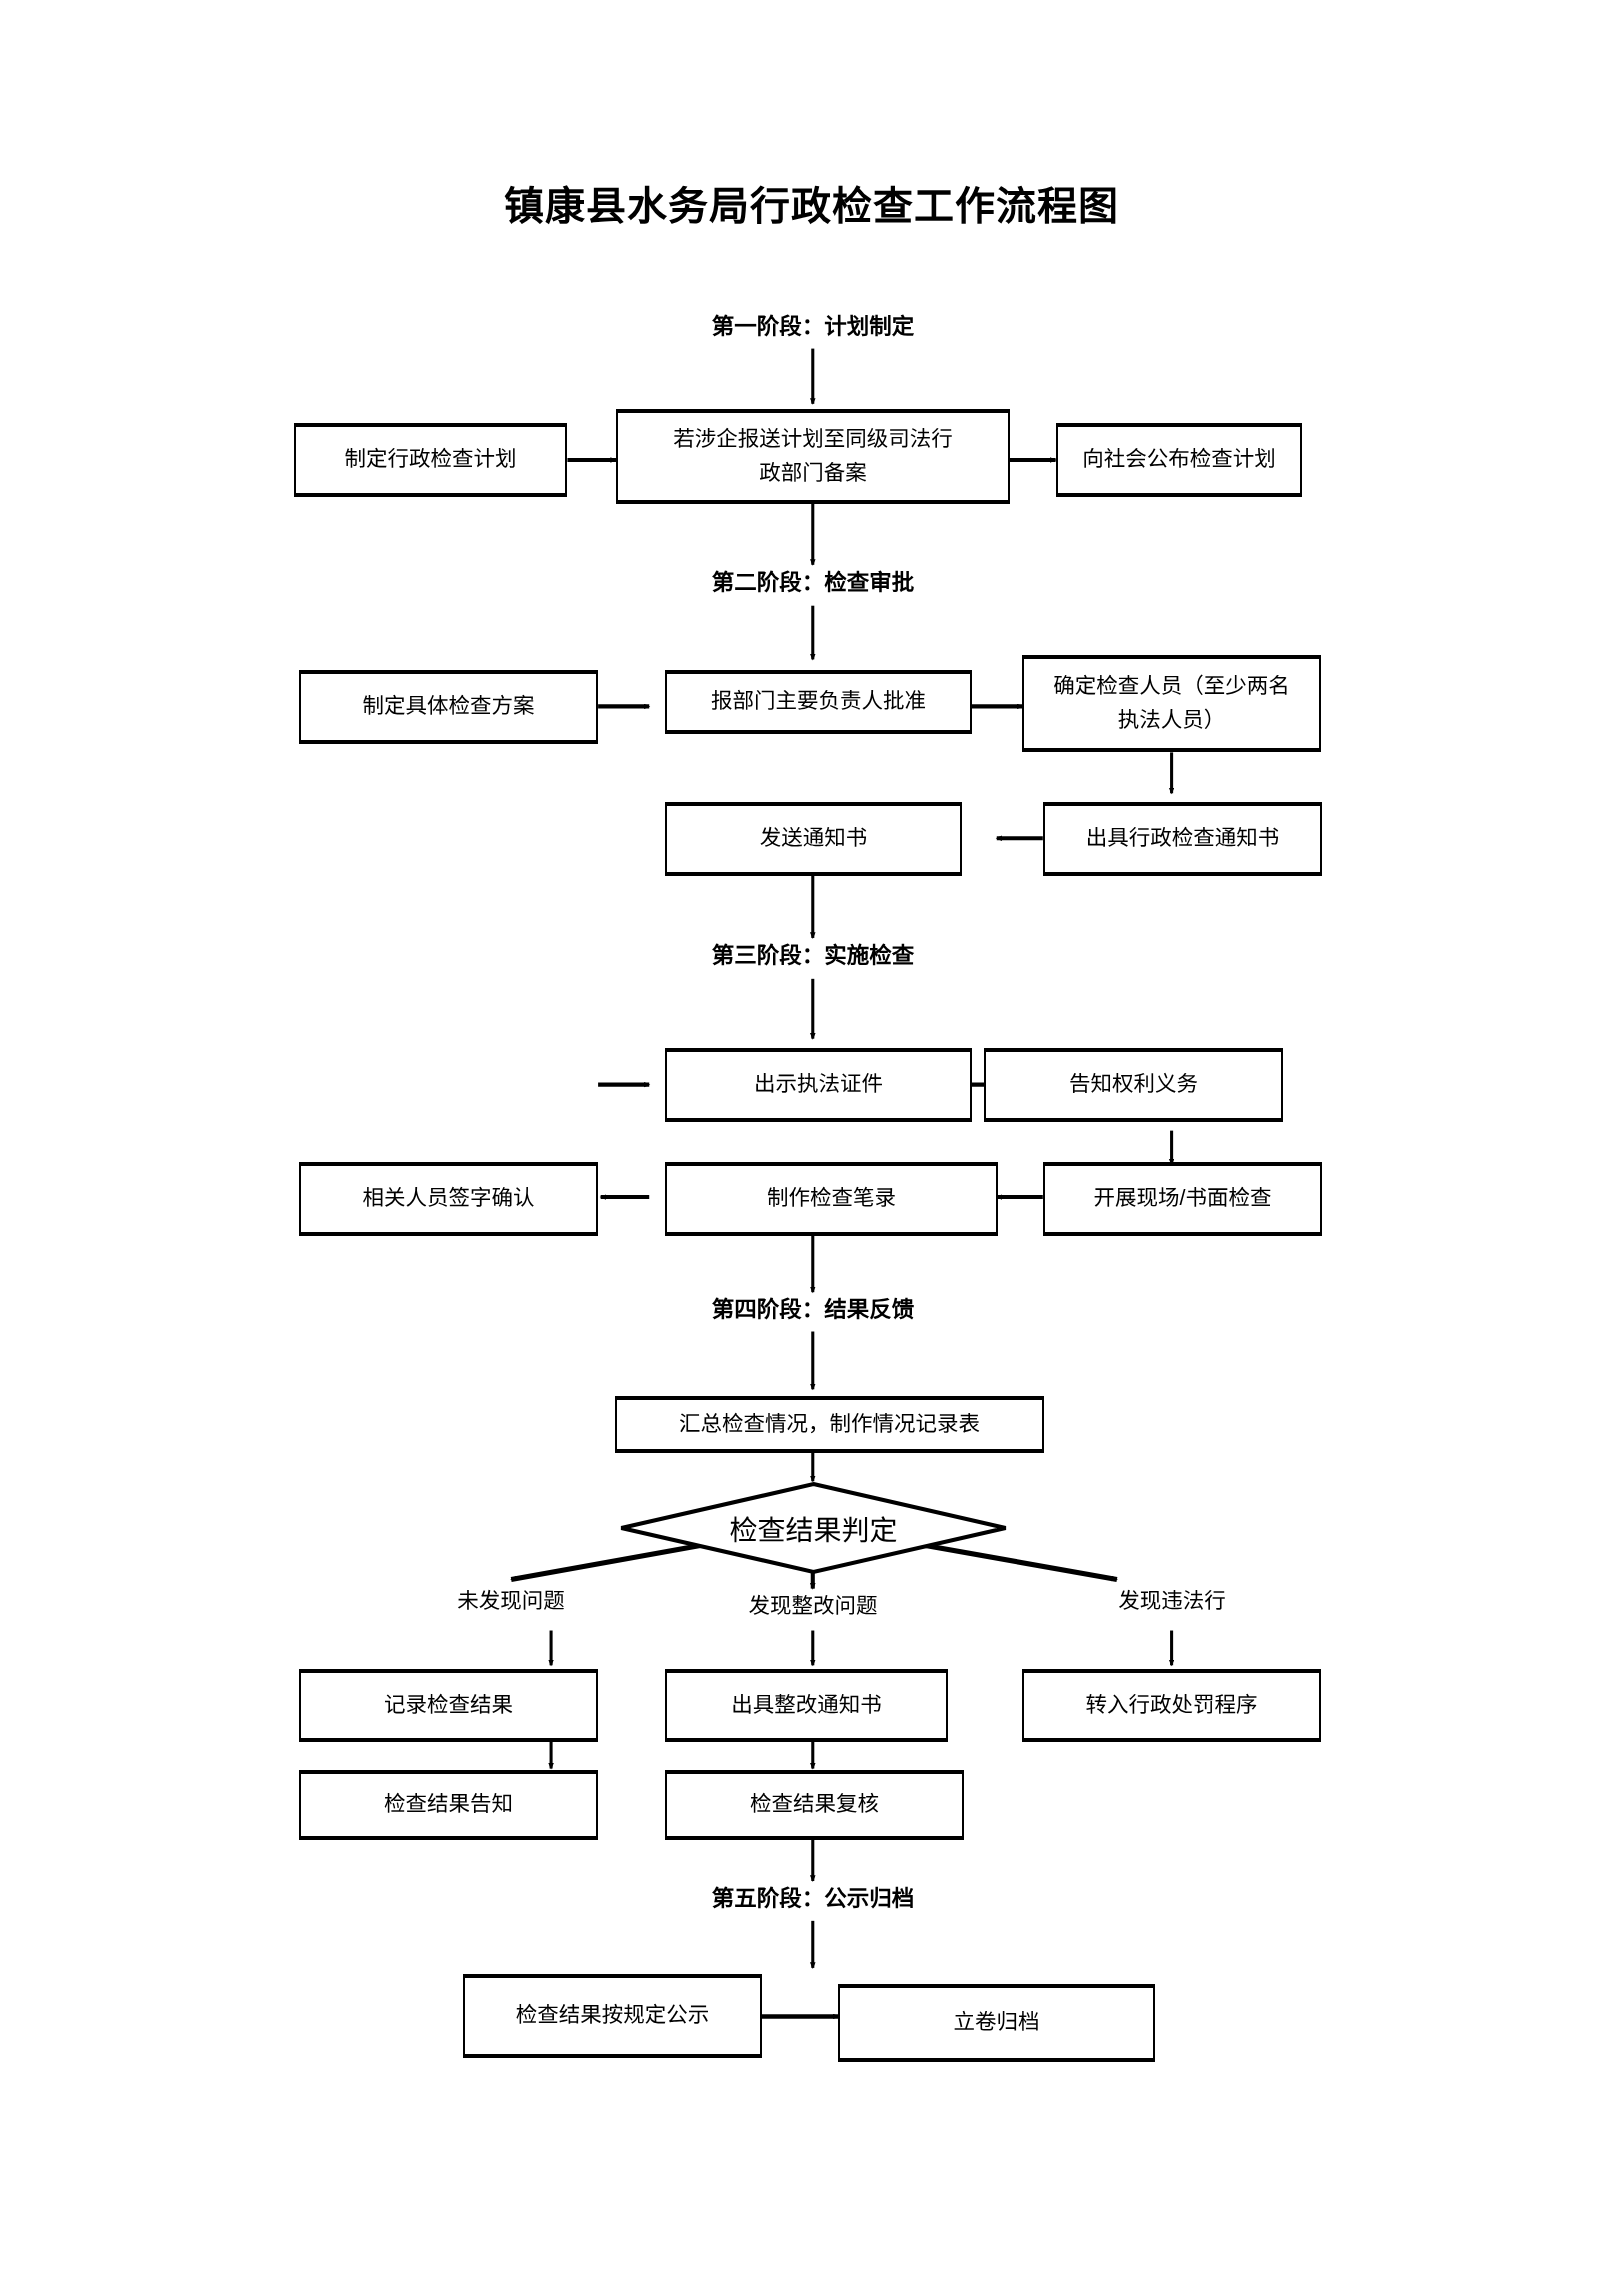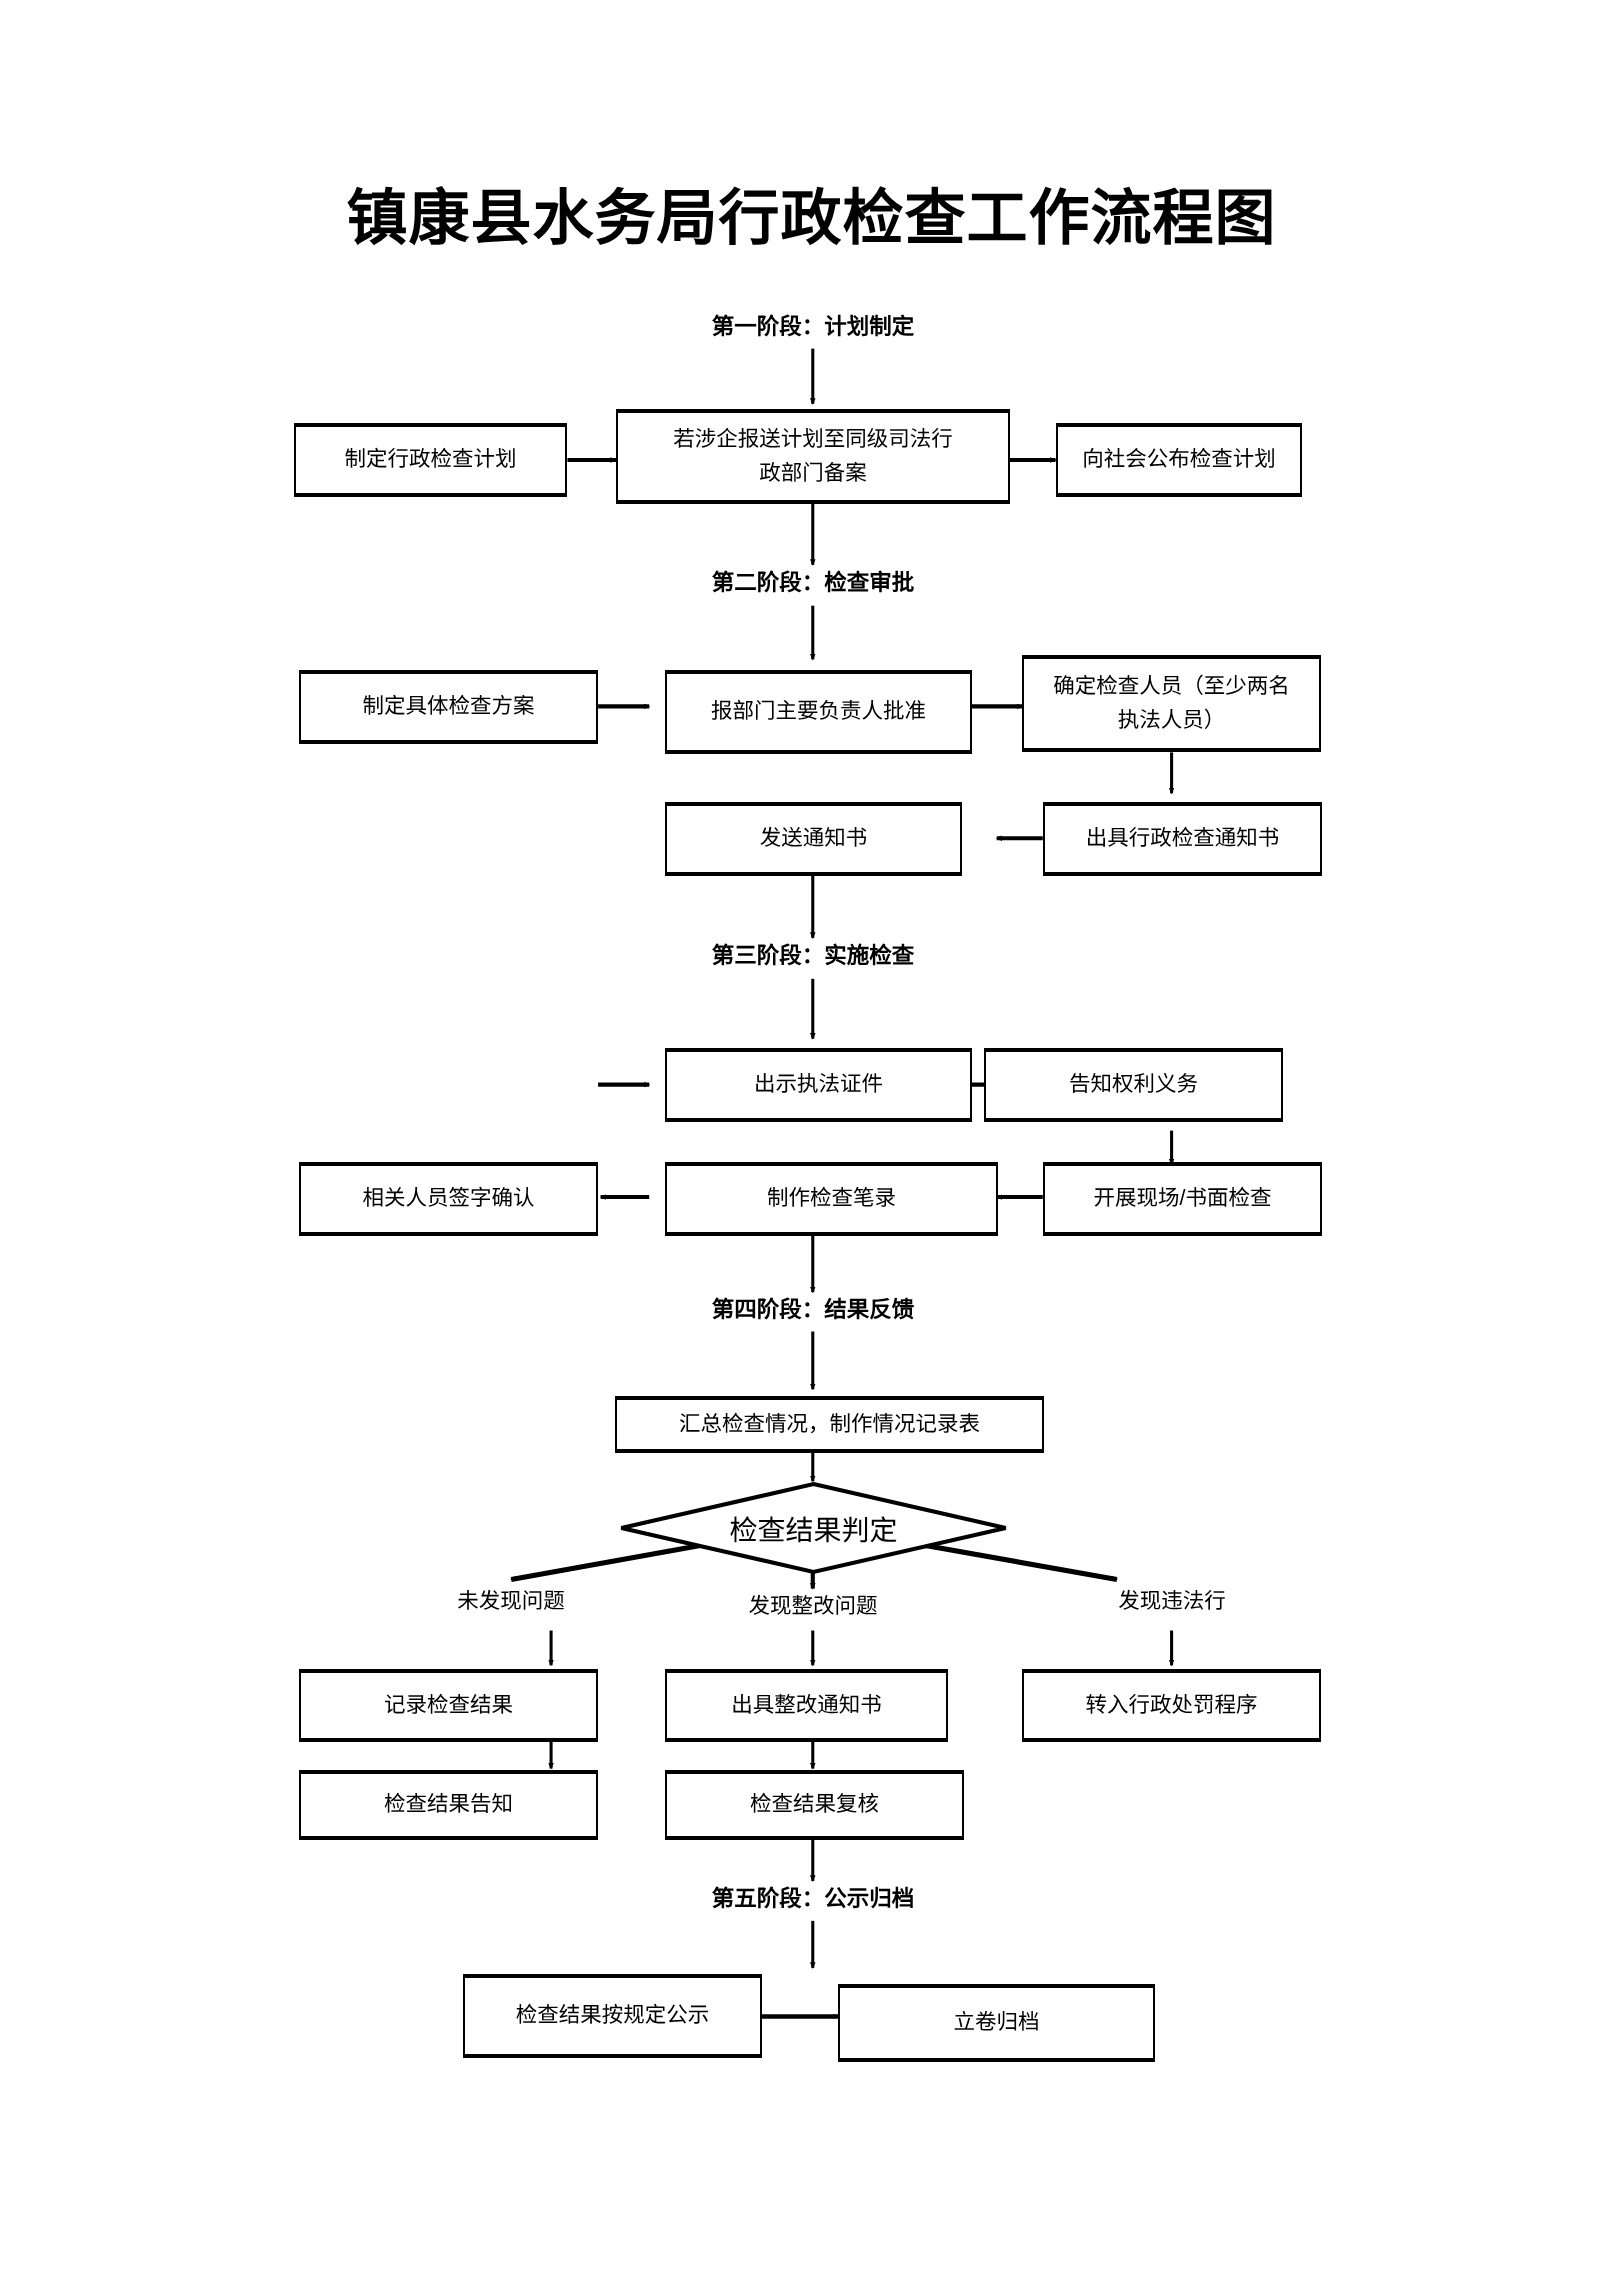--- a/index.html
+++ b/index.html
@@ -19,21 +19,21 @@
     overflow: hidden;
   }
 
   
   .doc-title {
     position: absolute;
     left: 0;
     top: 183px;
     width: 1623px;
     text-align: center;
-    font-size: 61px;
+    font-size: 40px;
     font-weight: 700;
     letter-spacing: 1px;
     line-height: 1.15;
     white-space: nowrap;
   }
 
   
   .stage-caption {
     position: absolute;
     text-align: right;
@@ -201,21 +201,21 @@
   <div class="node thick-edge" style="left:1056px; top:423px; width:246px; height:74px;">
     <span>向社会公布检查计划</span>
   </div>
 
   <div class="stage-caption" style="left:813px; top:569px;">第二阶段：检查审批</div>
 
   <div class="node thick-edge" style="left:299px; top:670px; width:299px; height:74px;">
     <span>制定具体检查方案</span>
   </div>
 
-  <div class="node thick-edge" style="left:665px; top:670px; width:307px; height:84px;">
+  <div class="node thick-edge" style="left:665px; top:670px; width:307px; height:64px;">
     <span>报部门主要负责人批准</span>
   </div>
 
   <div class="node thick-edge" style="left:1022px; top:655px; width:299px; height:97px; flex-direction:column;">
     <span>确定检查人员（至少两名</span>
     <span>执法人员）</span>
   </div>
 
   <div class="node thick-edge" style="left:1043px; top:802px; width:279px; height:74px;">
     <span>出具行政检查通知书</span>

